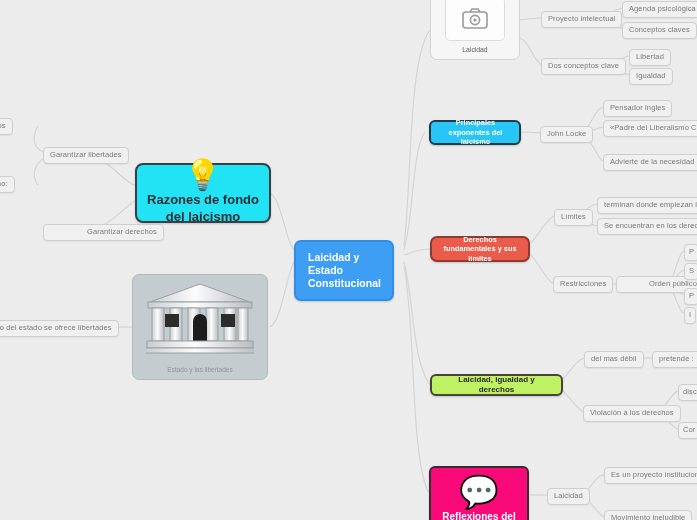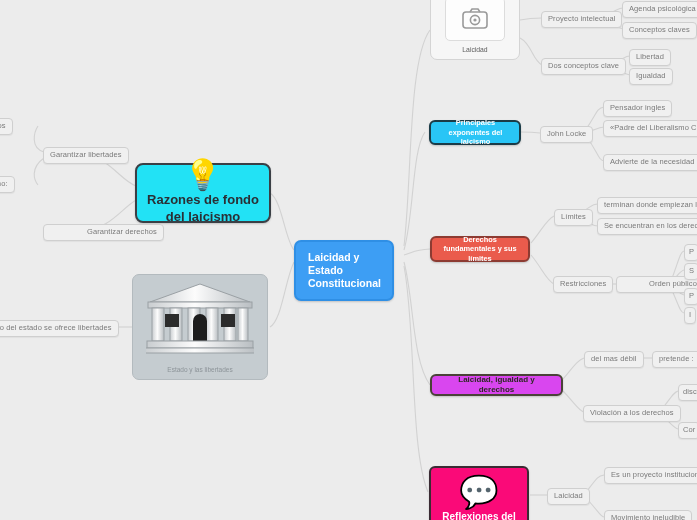--- a/index.html
+++ b/index.html
@@ -68,21 +68,21 @@
     box-shadow: 0 1px 2px rgba(0,0,0,.18);
   }
   .n-cyanbox {
     background: #22e2f5;
     border: 2px solid #3a3f45;
     border-radius: 8px;
     color: #2a2f35;
   }
   .n-blue  { background: #29c5f6; border: 2px solid #1b3b47; color: #ffffff; padding-left: 9px; }
   .n-red   { background: #ea5b4c; border: 2px solid #8d3b32; color: #ffffff; }
-  .n-amber { background: #d946ef; border: 2px solid #4a4238; color: #2e2a24; }
+  .n-amber { background: #bef264; border: 2px solid #4a4238; color: #2e2a24; }
   .n-pink  { background: #fa0a78; border: 2px solid #3a2b33; color: #ffffff; }
 
   
   .imgnode {
     position: absolute;
     display: flex;
     flex-direction: column;
     align-items: center;
     justify-content: flex-start;
     border-radius: 7px;
@@ -262,21 +262,21 @@
 
   <div class="mainnode n-blue" style="left:429px; top:120px; width:92px; height:25px;">
     <span>Principales exponentes del laicismo</span>
   </div>
 
   <div class="pill" style="left:540px; top:126px;">John Locke</div>
   <div class="pill" style="left:603px; top:100px;">Pensador ingles</div>
   <div class="pill" style="left:603px; top:120px;">«Padre del Liberalismo Clásico»</div>
   <div class="pill" style="left:603px; top:154px;">Advierte de la necesidad de sep</div>
 
-  <div class="mainnode n-red" style="left:430px; top:236px; width:100px; height:26px;">
+  <div class="mainnode n-red" style="left:430px; top:236px; width:100px; height:26px;border-radius:7px;">
     <span>Derechos fundamentales y sus límites</span>
   </div>
 
   <div class="pill" style="left:554px; top:209px;">Límites</div>
   <div class="pill" style="left:597px; top:197px;">terminan donde empiezan los d</div>
   <div class="pill" style="left:597px; top:218px;">Se encuentran en los derechos d</div>
 
   <div class="pill" style="left:553px; top:276px;">Restricciones</div>
   <div class="pill" style="left:616px; top:276px;padding-left:32px;">Orden público</div>
 

